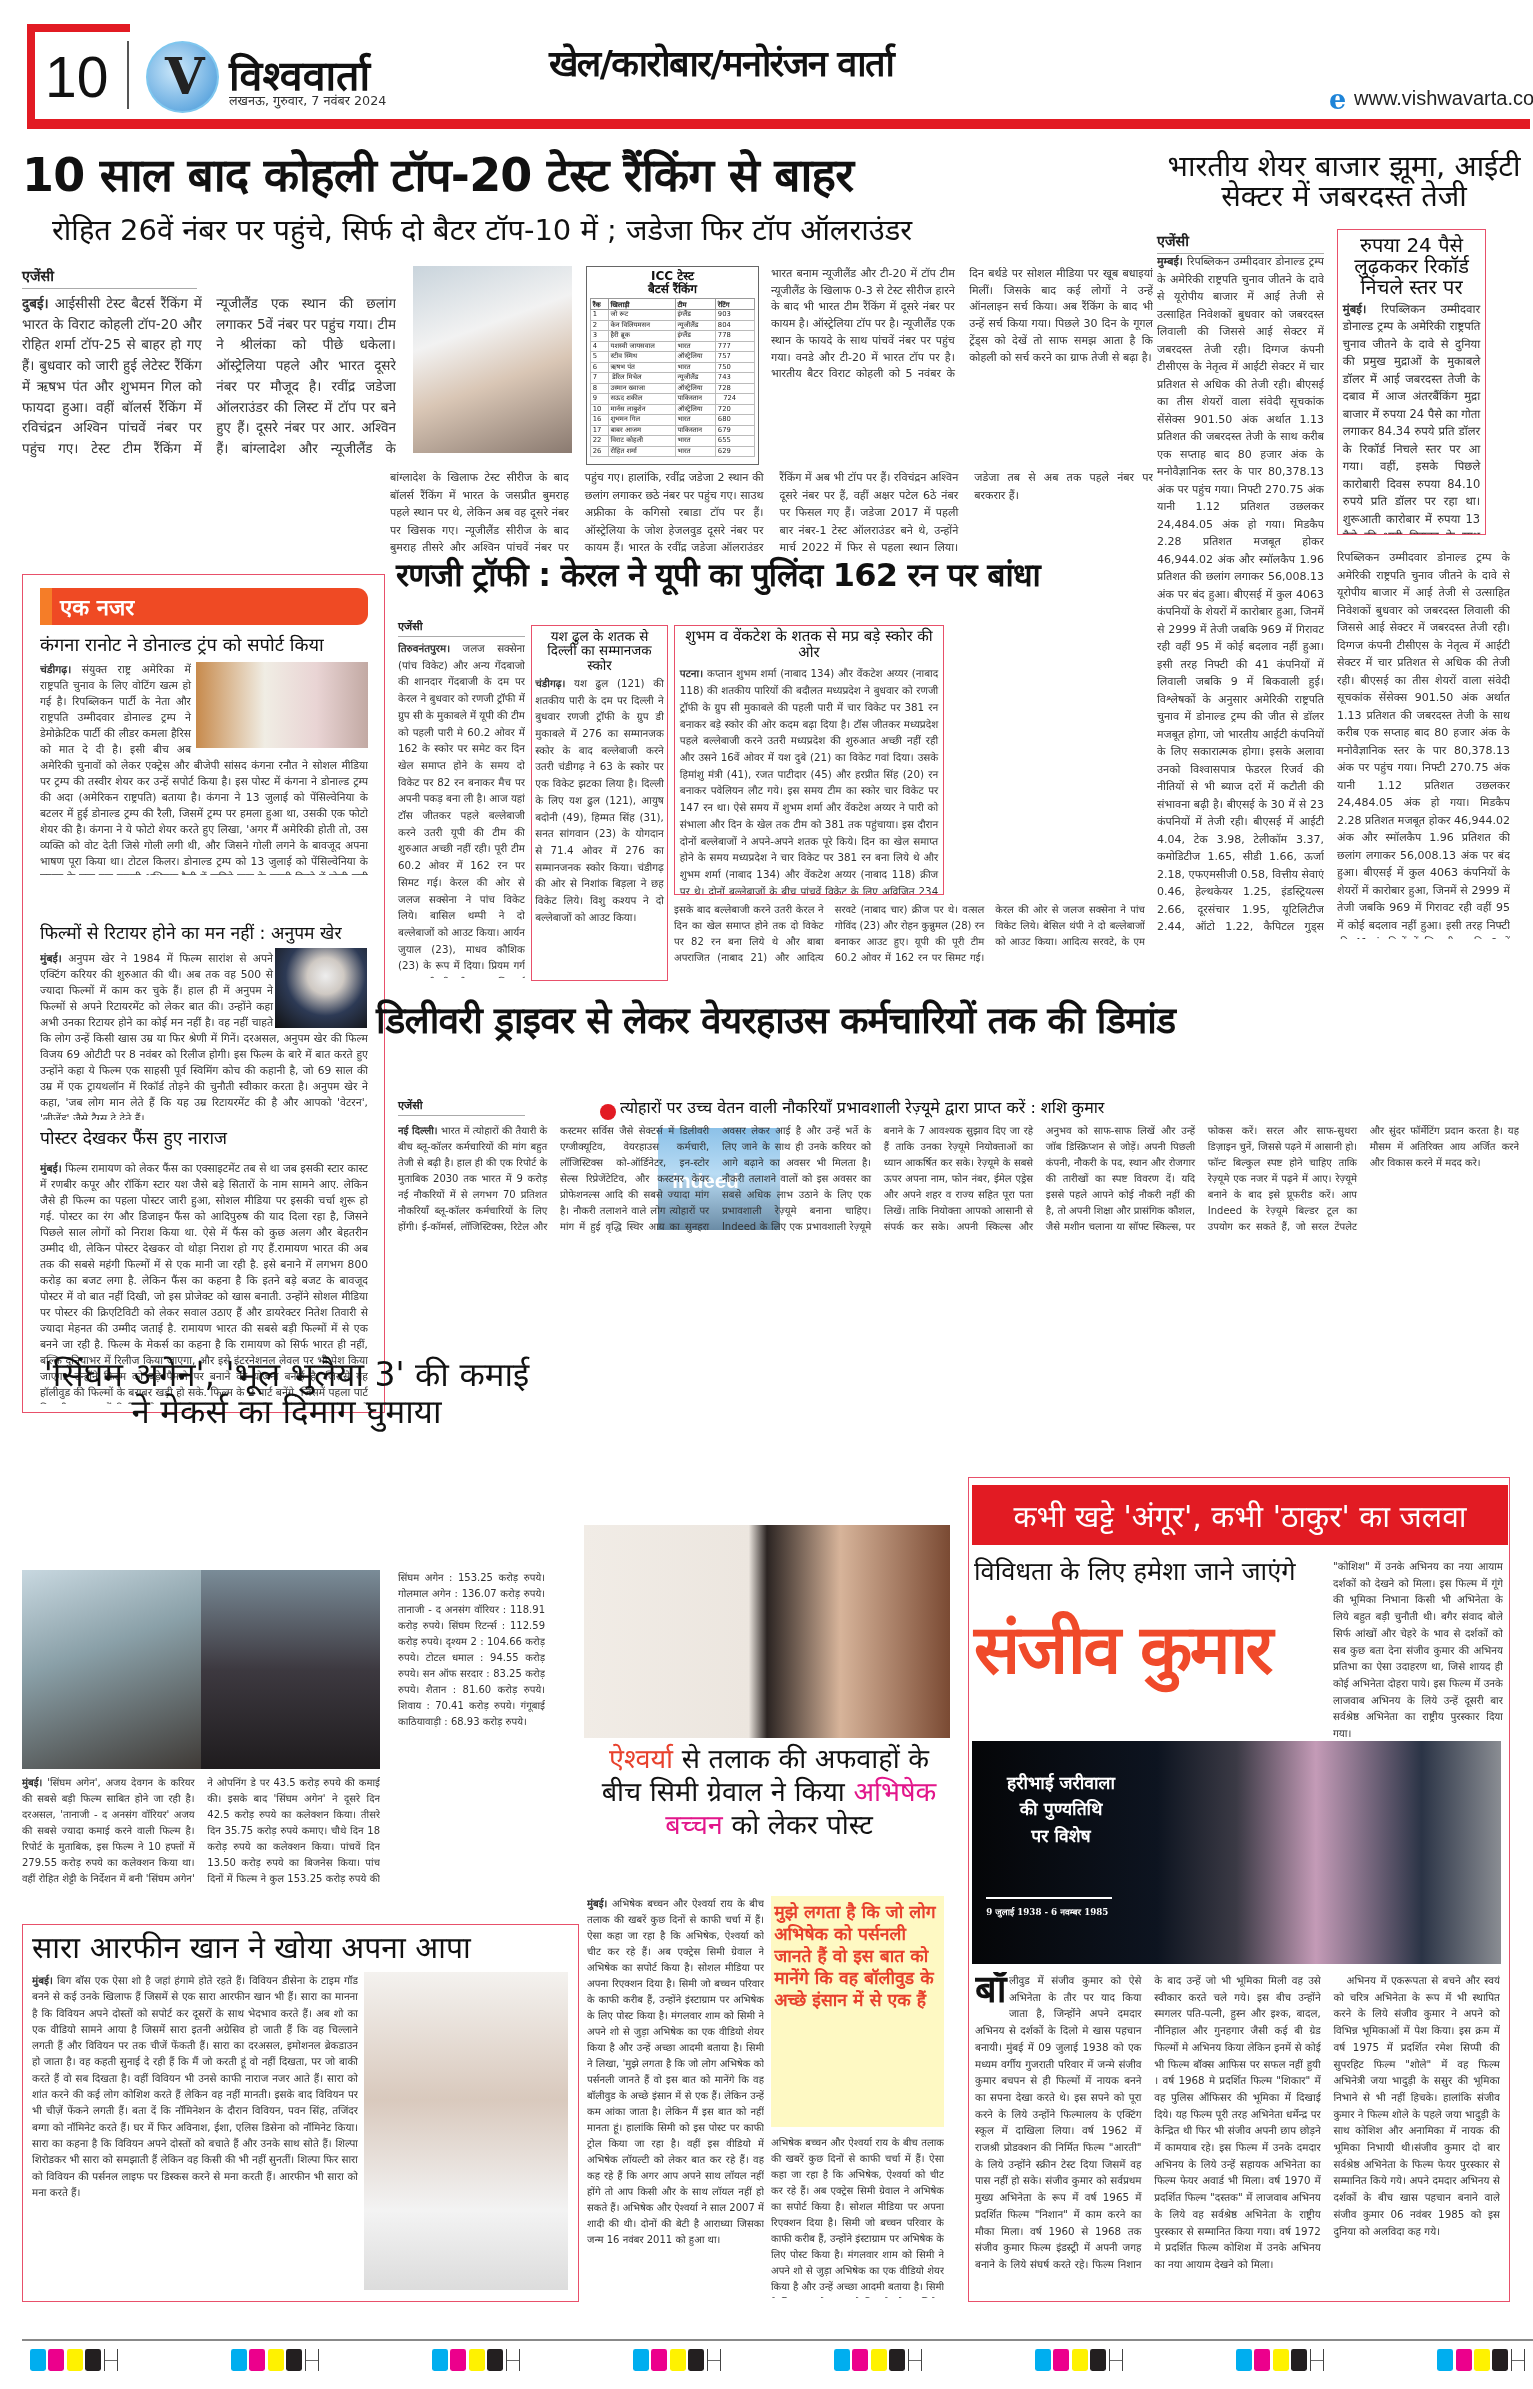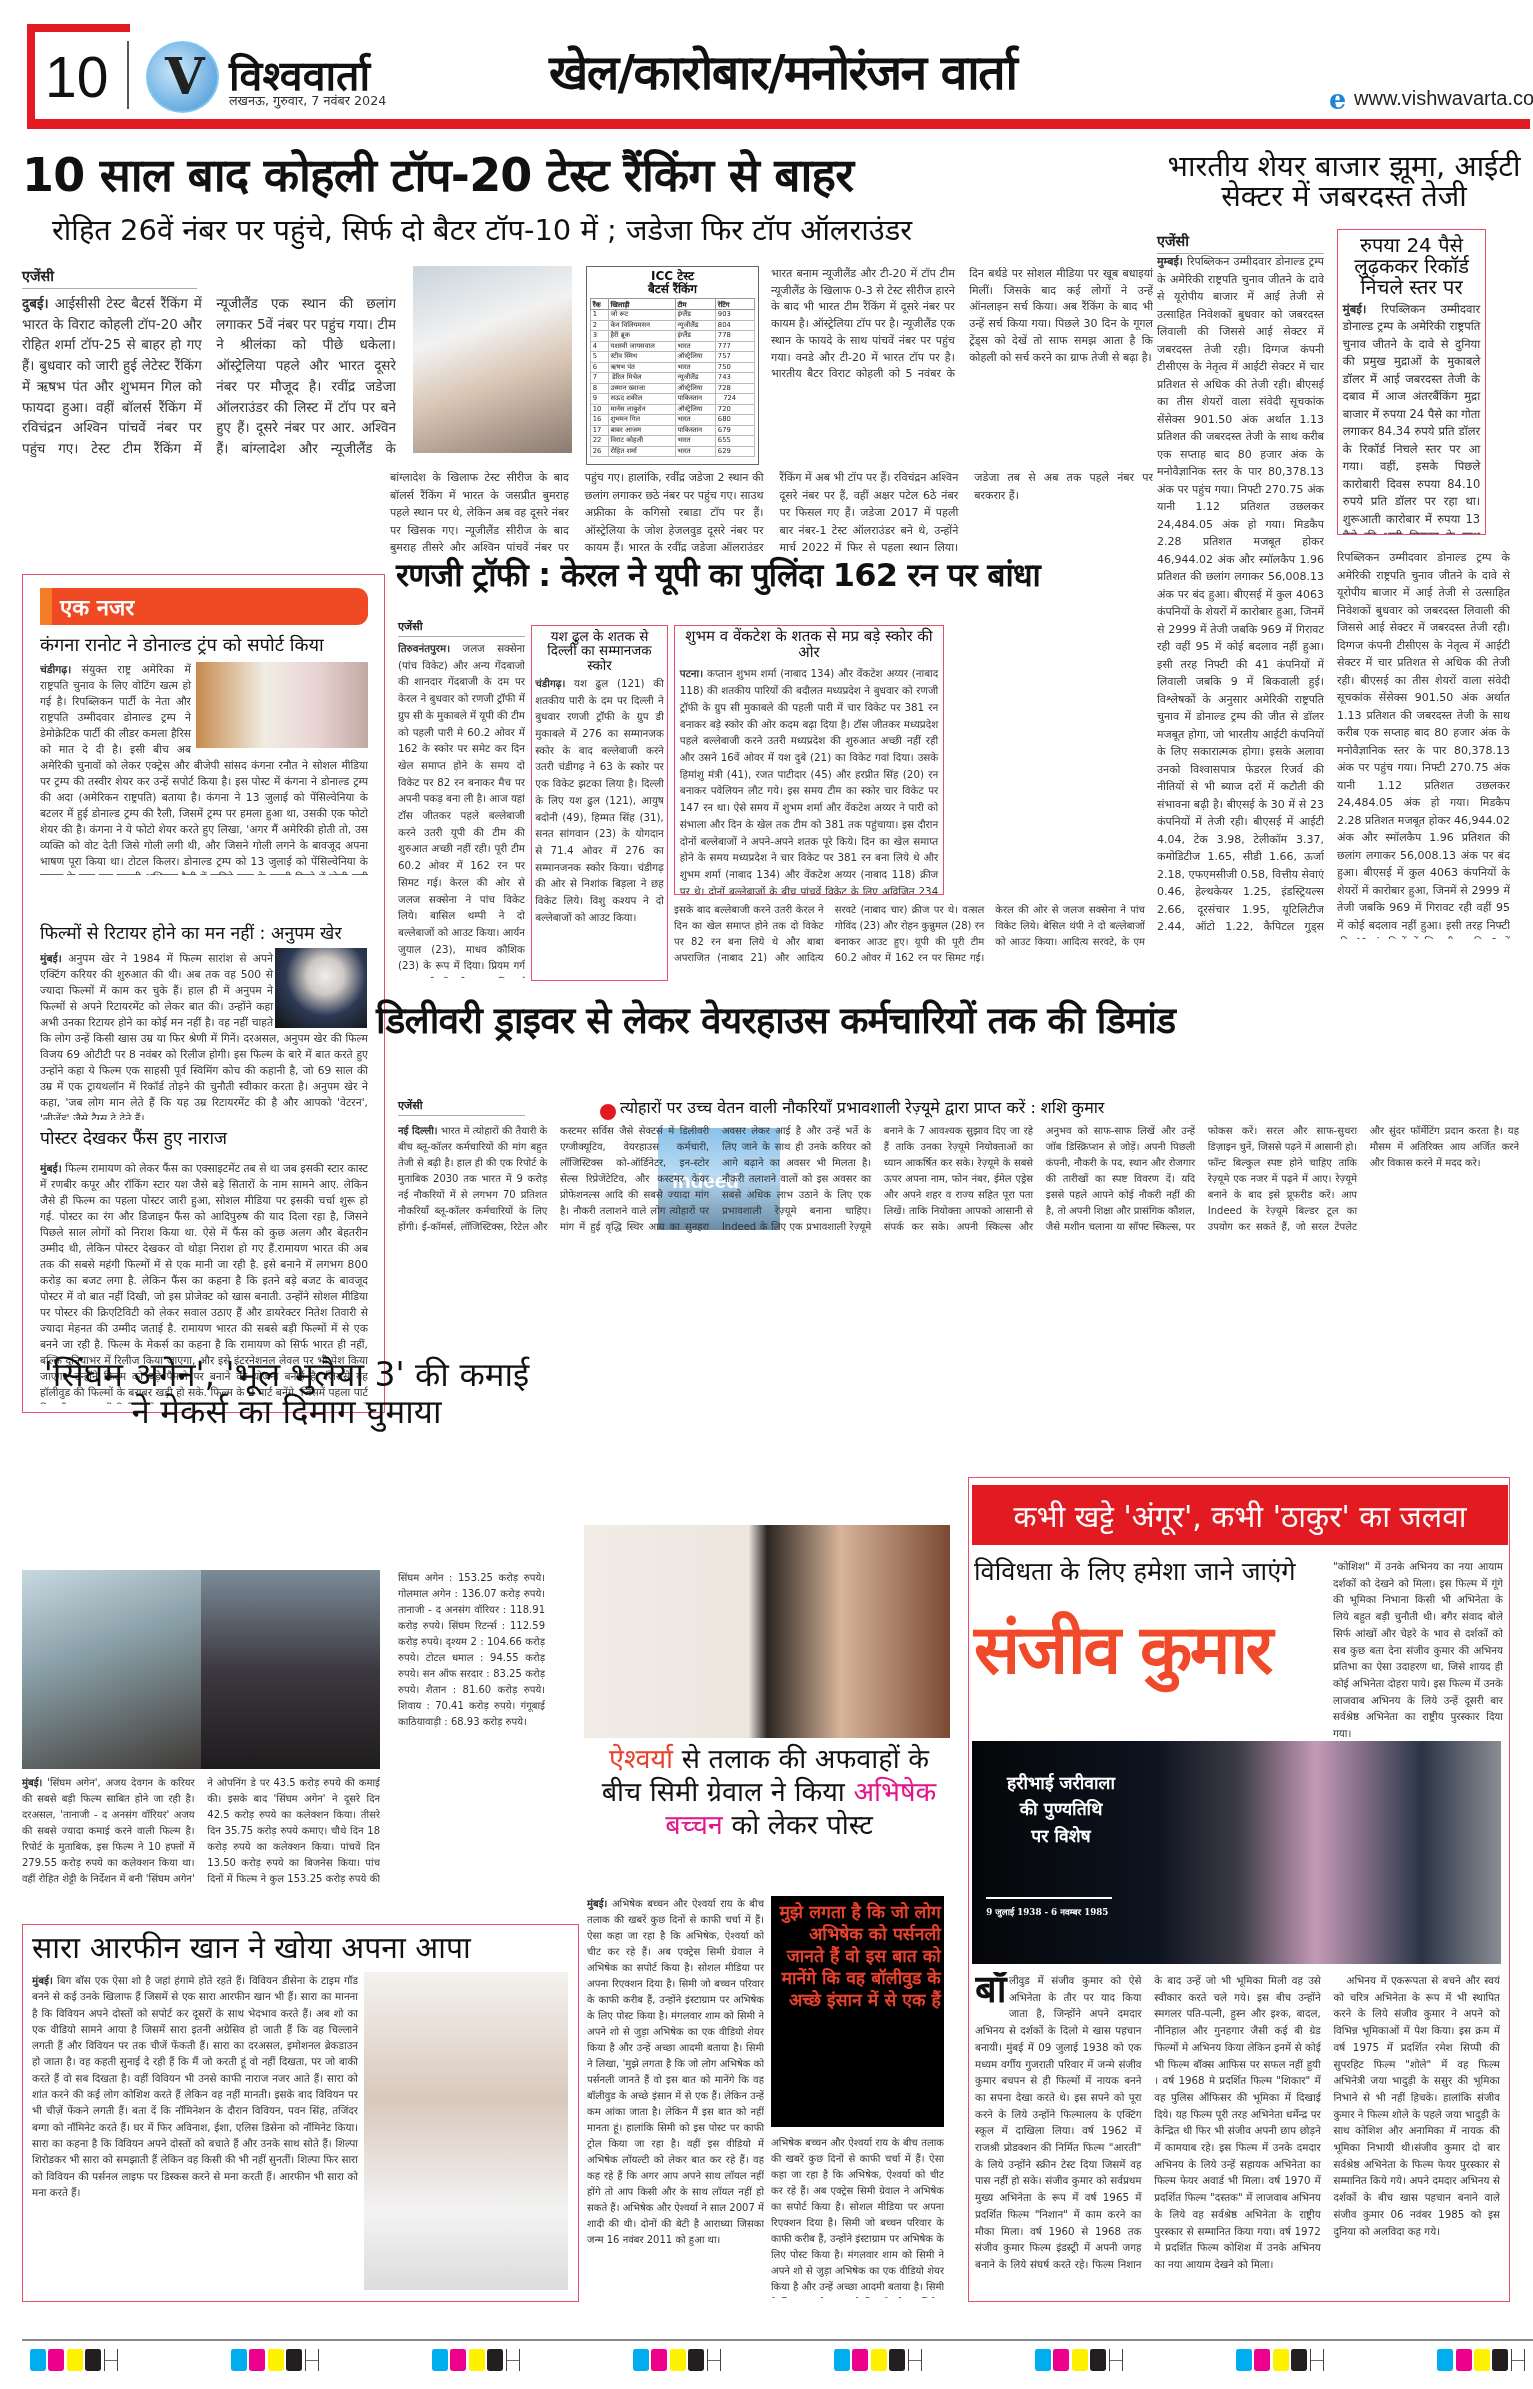--- a/index.html
+++ b/index.html
@@ -14,21 +14,21 @@
 .photo{background:#888;overflow:hidden}
 #mast-redtop{left:27px;top:24px;width:103px;height:8px;background:#e21b23}
 #mast-redleft{left:27px;top:24px;width:8px;height:105px;background:#e21b23}
 #mast-redbottom{left:27px;top:119px;width:1503px;height:9.5px;background:#e21b23}
 #page-no{left:45px;top:44px;font-size:57px;font-family:"Liberation Sans",sans-serif;color:#111}
 #mast-divider{left:127px;top:41px;width:1.6px;height:68px;background:#555}
 #logo{left:146px;top:41px;width:73px;height:72px;border-radius:50%;background:radial-gradient(circle at 40% 40%,#cde8fa,#3c92d6);border:2.4px solid #7fc7ef}
 #logo-v{left:165px;top:46px;font-size:51px;color:#222;font-weight:bold;font-family:"DejaVu Serif",serif}
 #paper-name{left:229px;top:46px;font-size:41px;font-weight:bold;font-family:"DejaVu Sans",sans-serif;color:#111}
 #paper-date{left:229px;top:91px;font-size:12.7px;font-family:"DejaVu Sans",sans-serif;color:#333}
-#section-title{left:549px;top:38px;font-size:48px;font-weight:bold;font-family:"DejaVu Sans",sans-serif;color:#111;letter-spacing:-1.6px}
+#section-title{left:549px;top:38px;font-size:36px;font-weight:bold;font-family:"DejaVu Sans",sans-serif;color:#111;letter-spacing:-1.6px}
 #web-icon{left:1329px;top:84px;font-size:27px;color:#1e84d8;font-weight:bold;font-family:"DejaVu Serif",serif}
 #website{left:1354px;top:87px;font-size:20px;color:#222}
 </style>
 </head>
 <body>
 
 <div class="abs" id="mast-redtop"></div>
 <div class="abs" id="mast-redleft"></div>
 <div class="abs" id="mast-redbottom"></div>
 <div class="abs" id="page-no">10</div>
@@ -262,21 +262,21 @@
   <span>बिग बॉस एक ऐसा शो है जहां हंगामे होते रहते हैं। विवियन डीसेना के टाइम गॉड बनने से कई उनके खिलाफ हैं जिसमें से एक सारा आरफीन खान भी हैं। सारा का मानना है कि विवियन अपने दोस्तों को सपोर्ट कर दूसरों के साथ भेदभाव करते हैं। अब शो का एक वीडियो सामने आया है जिसमें सारा इतनी अग्रेसिव हो जाती हैं कि वह चिल्लाने लगती हैं और विवियन पर तक चीजें फेंकती हैं। सारा का दरअसल, इमोशनल ब्रेकडाउन हो जाता है। वह कहती सुनाई दे रही हैं कि मैं जो करती हूं वो नहीं दिखता, पर जो बाकी करते हैं वो सब दिखता है। वहीं विवियन भी उनसे काफी नाराज नजर आते हैं। सारा को शांत करने की कई लोग कोशिश करते हैं लेकिन वह नहीं मानती। इसके बाद विवियन पर भी चीज़ें फेंकने लगती हैं। बता दें कि नॉमिनेशन के दौरान विवियन, पवन सिंह, तजिंदर बग्गा को नॉमिनेट करते हैं। घर में फिर अविनाश, ईशा, एलिस डिसेना को नॉमिनेट किया। सारा का कहना है कि विवियन अपने दोस्तों को बचाते हैं और उनके साथ सोते हैं। शिल्पा शिरोडकर भी सारा को समझाती हैं लेकिन वह किसी की भी नहीं सुनतीं। शिल्पा फिर सारा को विवियन की पर्सनल लाइफ पर डिस्कस करने से मना करती हैं। आरफीन भी सारा को मना करते हैं।</span>
 </div>
 
 <div class="abs photo" style="left:584px;top:1525px;width:366px;height:213px;background:linear-gradient(90deg,#f1ece6 0%,#ece6df 45%,#2b2422 50%,#d7b49a 70%,#7a4a33 100%)"></div>
 <div class="abs hd" style="left:588px;top:1743px;width:362px;font-size:27px;font-weight:normal;text-align:center;line-height:1.22">
   <span style="color:#e8412d">ऐश्वर्या</span>
   <span>से तलाक की अफवाहों के बीच सिमी ग्रेवाल ने किया</span>
   <span style="color:#e2168b">अभिषेक बच्चन</span>
   <span>को लेकर पोस्ट</span>
 </div>
-<div class="abs" style="left:771px;top:1896px;width:173px;height:231px;background:#000000;padding:6.4px 3.2px;text-align:right">
+<div class="abs" style="left:771px;top:1896px;width:173px;height:231px;background:#fef9c3;padding:6.4px 3.2px;text-align:left">
   <div style="color:#e8412d;font-family:'DejaVu Sans',sans-serif;font-weight:bold;font-size:17.5px;line-height:1.25">मुझे लगता है कि जो लोग अभिषेक को पर्सनली जानते हैं वो इस बात को मानेंगे कि वह बॉलीवुड के अच्छे इंसान में से एक हैं</div>
 </div>
 <div class="abs txt small" style="left:587px;top:1896px;width:177px;height:402px;overflow:hidden;font-size:10px;line-height:16px">
   <span class="place">मुंबई।</span>
   <span>अभिषेक बच्चन और ऐश्वर्या राय के बीच तलाक की खबरें कुछ दिनों से काफी चर्चा में हैं। ऐसा कहा जा रहा है कि अभिषेक, ऐश्वर्या को चीट कर रहे हैं। अब एक्ट्रेस सिमी ग्रेवाल ने अभिषेक का सपोर्ट किया है। सोशल मीडिया पर अपना रिएक्शन दिया है। सिमी जो बच्चन परिवार के काफी करीब हैं, उन्होंने इंस्टाग्राम पर अभिषेक के लिए पोस्ट किया है। मंगलवार शाम को सिमी ने अपने शो से जुड़ा अभिषेक का एक वीडियो शेयर किया है और उन्हें अच्छा आदमी बताया है। सिमी ने लिखा, 'मुझे लगता है कि जो लोग अभिषेक को पर्सनली जानते हैं वो इस बात को मानेंगे कि वह बॉलीवुड के अच्छे इंसान में से एक हैं। लेकिन उन्हें कम आंका जाता है। लेकिन मैं इस बात को नहीं मानता हूं। हालांकि सिमी को इस पोस्ट पर काफी ट्रोल किया जा रहा है। वहीं इस वीडियो में अभिषेक लॉयल्टी को लेकर बात कर रहे हैं। वह कह रहे हैं कि अगर आप अपने साथ लॉयल नहीं होंगे तो आप किसी और के साथ लॉयल नहीं हो सकते हैं। अभिषेक और ऐश्वर्या ने साल 2007 में शादी की थी। दोनों की बेटी है आराध्या जिसका जन्म 16 नवंबर 2011 को हुआ था।</span>
 </div>
 <div class="abs txt small" style="left:771px;top:2135px;width:173px;height:163px;overflow:hidden;font-size:10px;line-height:16px">
   <span>अभिषेक बच्चन और ऐश्वर्या राय के बीच तलाक की खबरें कुछ दिनों से काफी चर्चा में हैं। ऐसा कहा जा रहा है कि अभिषेक, ऐश्वर्या को चीट कर रहे हैं। अब एक्ट्रेस सिमी ग्रेवाल ने अभिषेक का सपोर्ट किया है। सोशल मीडिया पर अपना रिएक्शन दिया है। सिमी जो बच्चन परिवार के काफी करीब हैं, उन्होंने इंस्टाग्राम पर अभिषेक के लिए पोस्ट किया है। मंगलवार शाम को सिमी ने अपने शो से जुड़ा अभिषेक का एक वीडियो शेयर किया है और उन्हें अच्छा आदमी बताया है। सिमी ने लिखा, 'मुझे लगता है कि जो लोग अभिषेक को पर्सनली जानते हैं वो इस बात को मानेंगे कि वह बॉलीवुड के अच्छे इंसान में से एक हैं। लेकिन उन्हें कम आंका जाता है। लेकिन मैं इस बात को नहीं मानता हूं। हालांकि सिमी को इस पोस्ट पर काफी ट्रोल किया जा रहा है। वहीं इस वीडियो में अभिषेक लॉयल्टी को लेकर बात कर रहे हैं। वह कह रहे हैं कि अगर आप अपने साथ लॉयल नहीं होंगे तो आप किसी और के साथ लॉयल नहीं हो सकते हैं। अभिषेक और ऐश्वर्या ने साल 2007 में शादी की थी। दोनों की बेटी है आराध्या जिसका जन्म 16 नवंबर 2011 को हुआ था।</span>
 </div>
 

